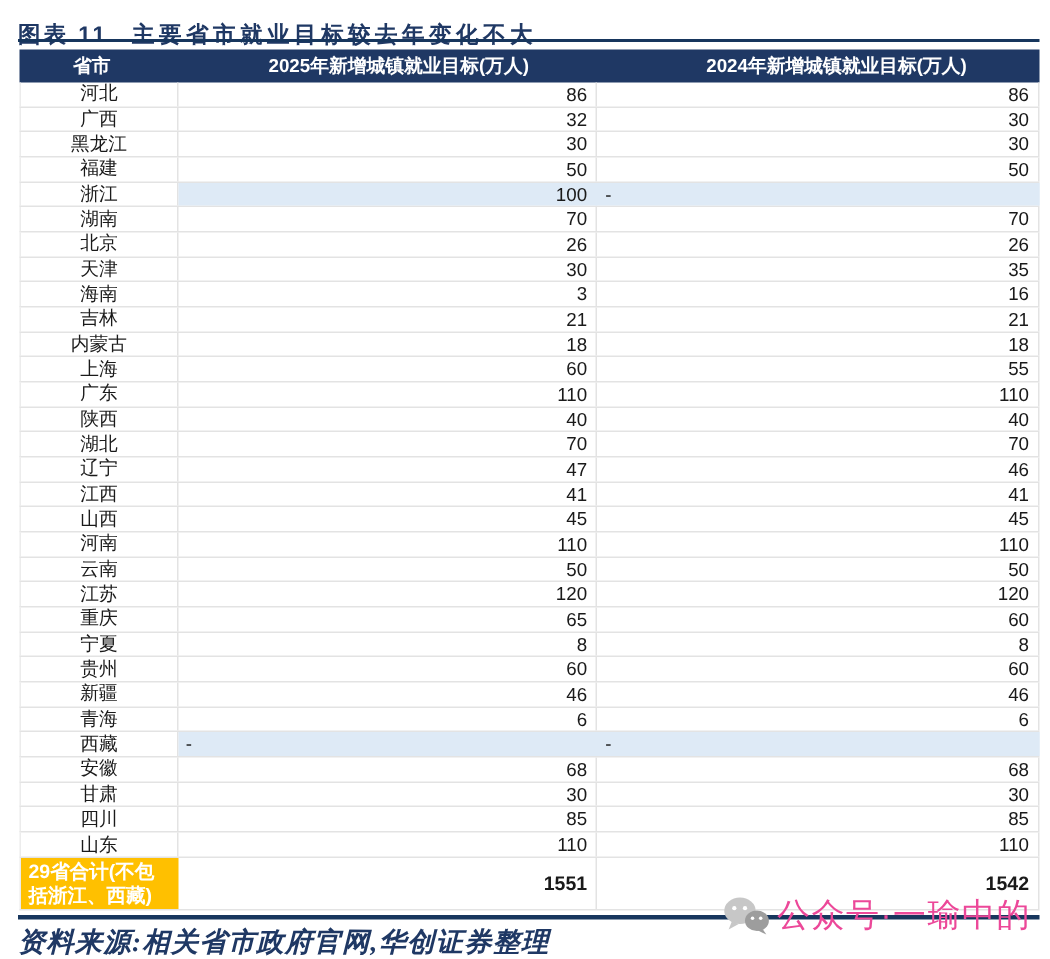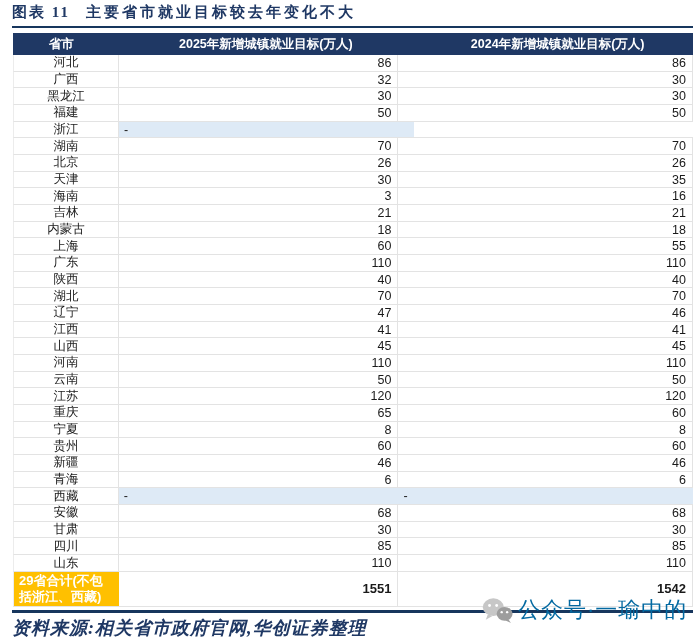--- a/index.html
+++ b/index.html
@@ -1,22 +1,22 @@
 <!DOCTYPE html>
 <html><head>
 <meta charset="utf-8">
 <style>
   html,body{margin:0;padding:0;}
   body{
     width:700px;height:639px;background:#ffffff;position:relative;overflow:hidden;
     font-family:"Liberation Sans", sans-serif;color:#1a1a1a;
   }
   .figure-title{
-    position:absolute;left:12px;top:3px;
-    font-family:Liberation Serif, serif;font-weight:bold;color:#1F3864;
+    position:absolute;left:12px;top:14px;
+    font-family:Liberation Sans, sans-serif;font-weight:bold;color:#1F3864;
     font-size:15px;letter-spacing:3px;white-space:nowrap;
   }
   .figure-title .label{margin-right:16px;letter-spacing:2px;}
   .title-rule{position:absolute;left:12px;top:26px;width:681px;height:2px;background:#17365D;}
 
   .table{position:absolute;left:13px;top:33px;width:680px;font-size:12.5px;}
   .thead{display:flex;background:#1F3864;color:#ffffff;font-weight:bold;height:22px;align-items:center;gap:28px;}
   .th{text-align:center;}
   .th.c1{width:105px;}
   .th.c2{width:280px;}
@@ -41,21 +41,21 @@
   .total-val.v2{width:295px;}
 
   .bottom-rule{position:absolute;left:12px;top:610px;width:681px;height:2.5px;background:#17365D;}
   .source{
     position:absolute;left:12px;top:616px;
     font-family:"Liberation Serif", serif;font-style:italic;font-weight:bold;
     color:#1F3864;font-size:18px;letter-spacing:1px;white-space:nowrap;
   }
   .watermark{
     position:absolute;left:482px;top:595px;display:flex;align-items:center;
-    color:#0369a1;font-size:22px;letter-spacing:1px;white-space:nowrap;z-index:5;
+    color:#ec4899;font-size:22px;letter-spacing:1px;white-space:nowrap;z-index:5;
   }
   .watermark svg{margin-right:5px;}
 </style>
 </head>
 <body>
 
 <div class="figure-title">
   <span class="label">图表 11</span><span>主要省市就业目标较去年变化不大</span>
 </div>
 <div class="title-rule"></div>
@@ -83,20 +83,21 @@
     <div class="td v1">30</div>
     <div class="td v2">30</div>
   </div>
       <div class="tr">
     <div class="td prov">福建</div>
     <div class="td v1">50</div>
     <div class="td v2">50</div>
   </div>
       <div class="tr highlight">
     <div class="td prov">浙江</div>
+    <div class="td v1">100</div>
     <div class="td v2 dash">-</div>
   </div>
       <div class="tr">
     <div class="td prov">湖南</div>
     <div class="td v1">70</div>
     <div class="td v2">70</div>
   </div>
       <div class="tr">
     <div class="td prov">北京</div>
     <div class="td v1">26</div>

